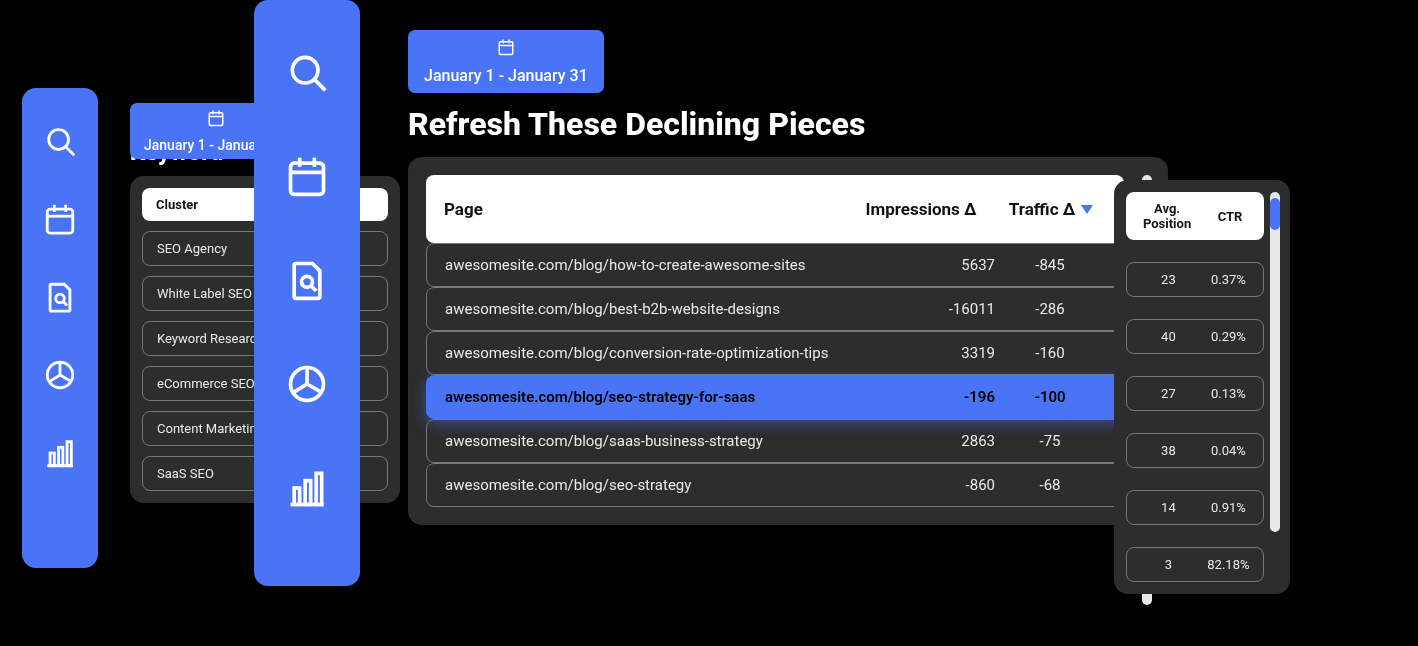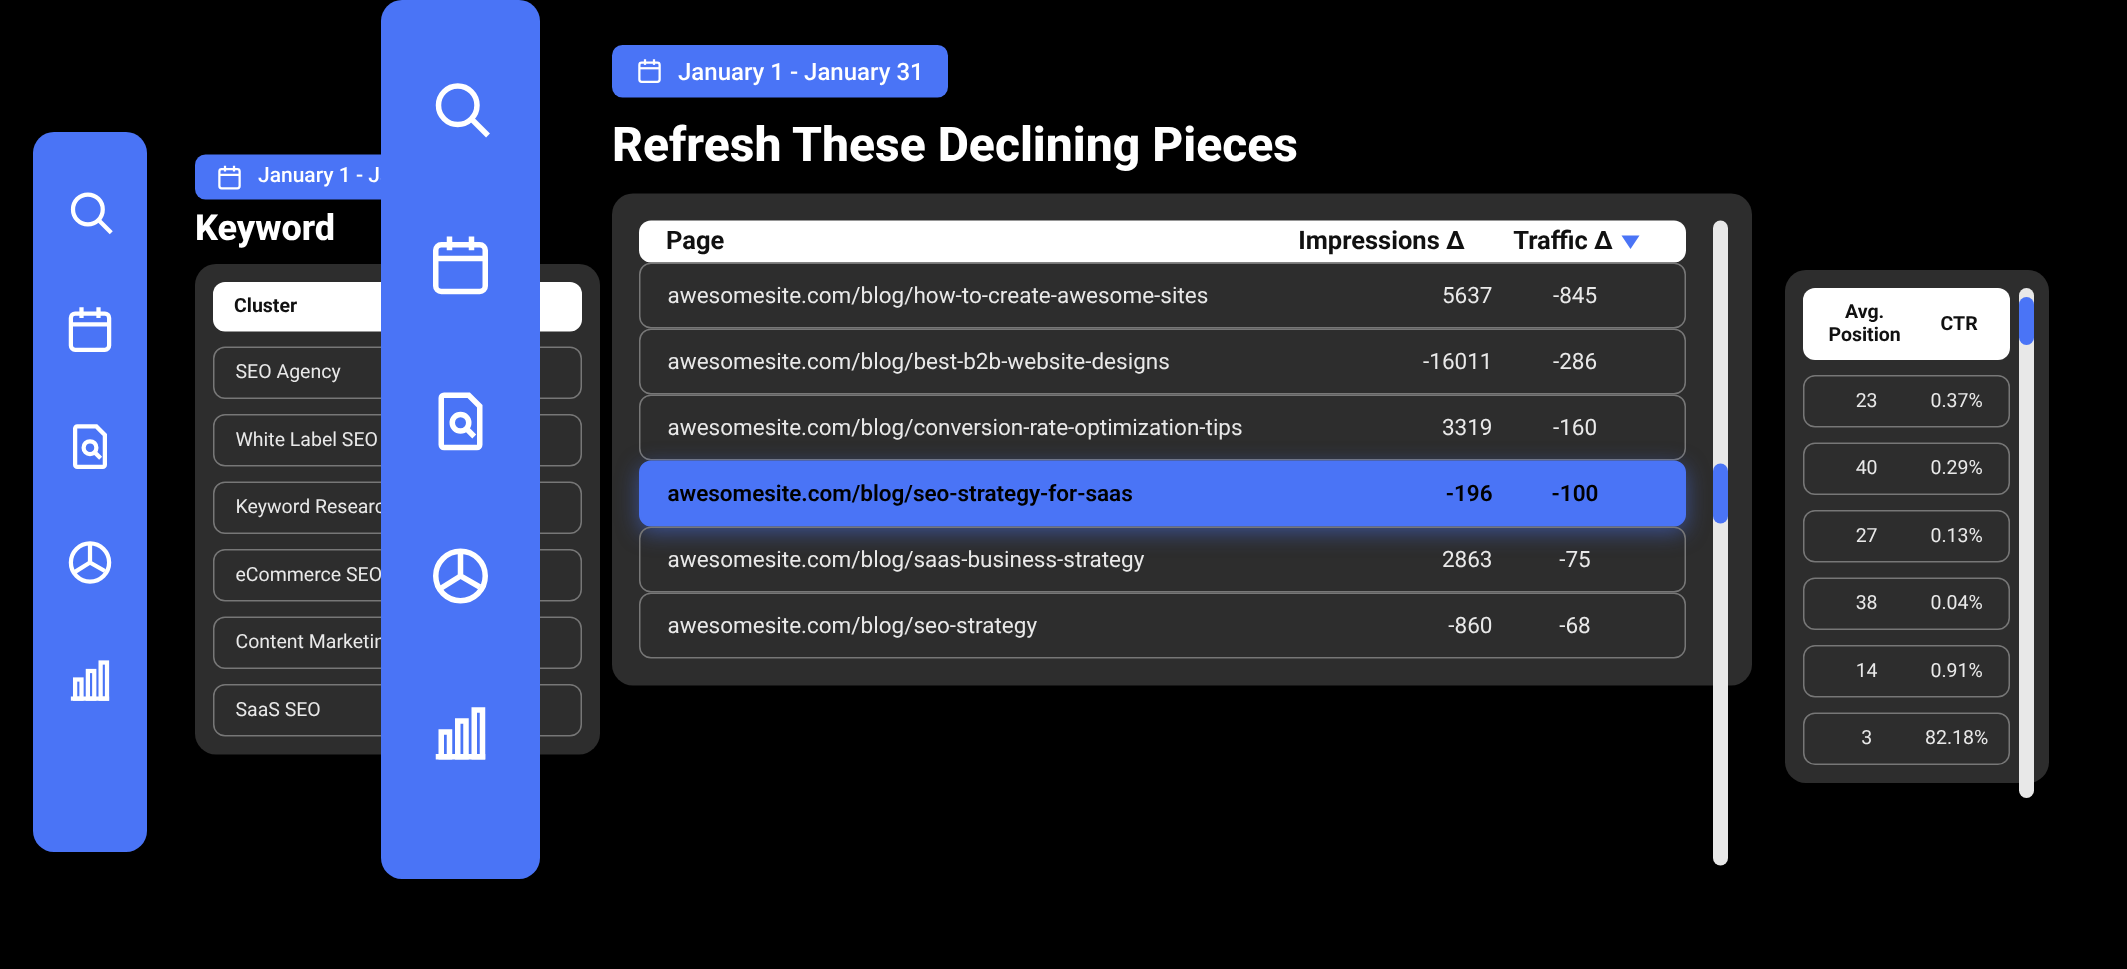--- a/index.html
+++ b/index.html
@@ -27,44 +27,45 @@
   .sidebar.small { width: 76px; left: 22px; top: 88px; height: 480px; gap: 44px; padding-top: 36px; }
   .sidebar.large { width: 106px; left: 254px; top: 0; height: 586px; gap: 60px; padding-top: 50px; }
   .sidebar .ico { width: 34px; height: 34px; display:flex; align-items:center; justify-content:center; }
   .sidebar.large .ico { width: 44px; height: 44px; }
   .ico svg { width: 100%; height: 100%; stroke:#fff; fill:none; stroke-width:2; }
 
   .date-pill {
     background:#4a74f6;
     border-radius:7px;
     display:inline-flex;
-    align-items:flex-start;
+    align-items:center;
     gap:10px;
     padding:6px 14px;
     font-size:14px;
     font-weight:500;
+    flex-direction:column;
   }
   .date-pill .cal { width:18px; height:18px; }
   .date-pill.big { padding:8px 16px; font-size:16px; }
 
   .panel {
     background:#2d2d2d;
     border-radius:14px;
     position:absolute;
     padding:14px;
   }
 
   .table-head {
     background:#fff;
     color:#111;
     border-radius:8px;
     display:flex;
     align-items:center;
     font-weight:700;
-    padding:4px 18px;
+    padding:24px 18px;
   }
   .row {
     border:1px solid #777;
     border-radius:8px;
     display:flex;
     align-items:center;
     padding:12px 18px;
     font-size:15px;
     color:#e9e9e9;
   }
@@ -110,26 +111,26 @@
   .dash-center .row .col-traf { text-align:right; }
   .tri-down {
     width:0; height:0;
     border-left:6px solid transparent;
     border-right:6px solid transparent;
     border-top:9px solid #4a74f6;
     display:inline-block;
   }
 
   
-  .dash-right { position:absolute; left:1190px; top:180px; width:176px;border-radius:29px; }
+  .dash-right { position:absolute; left:1114px; top:180px; width:176px;border-radius:29px; }
   .dash-right .panel { position:relative; width:100%; padding:12px 26px 12px 12px; }
   .dash-right .table-head { font-size:13px; padding:9px 6px; }
   .dash-right .col-pos { width:88px; text-align:center; }
   .dash-right .col-ctr { width:70px; text-align:center; }
-  .dash-right .row { padding:9px 8px; font-size:13px; margin-top:10px; }
+  .dash-right .row { padding:9px 8px; font-size:13px; margin-top:22px; }
 
 </style>
 </head>
 <body>
 
 <svg width="0" height="0" style="position:absolute">
   <defs>
     <g id="i-search">
         <circle cx="11" cy="11" r="7"></circle>
         <line x1="16" y1="16" x2="22" y2="22"></line>

